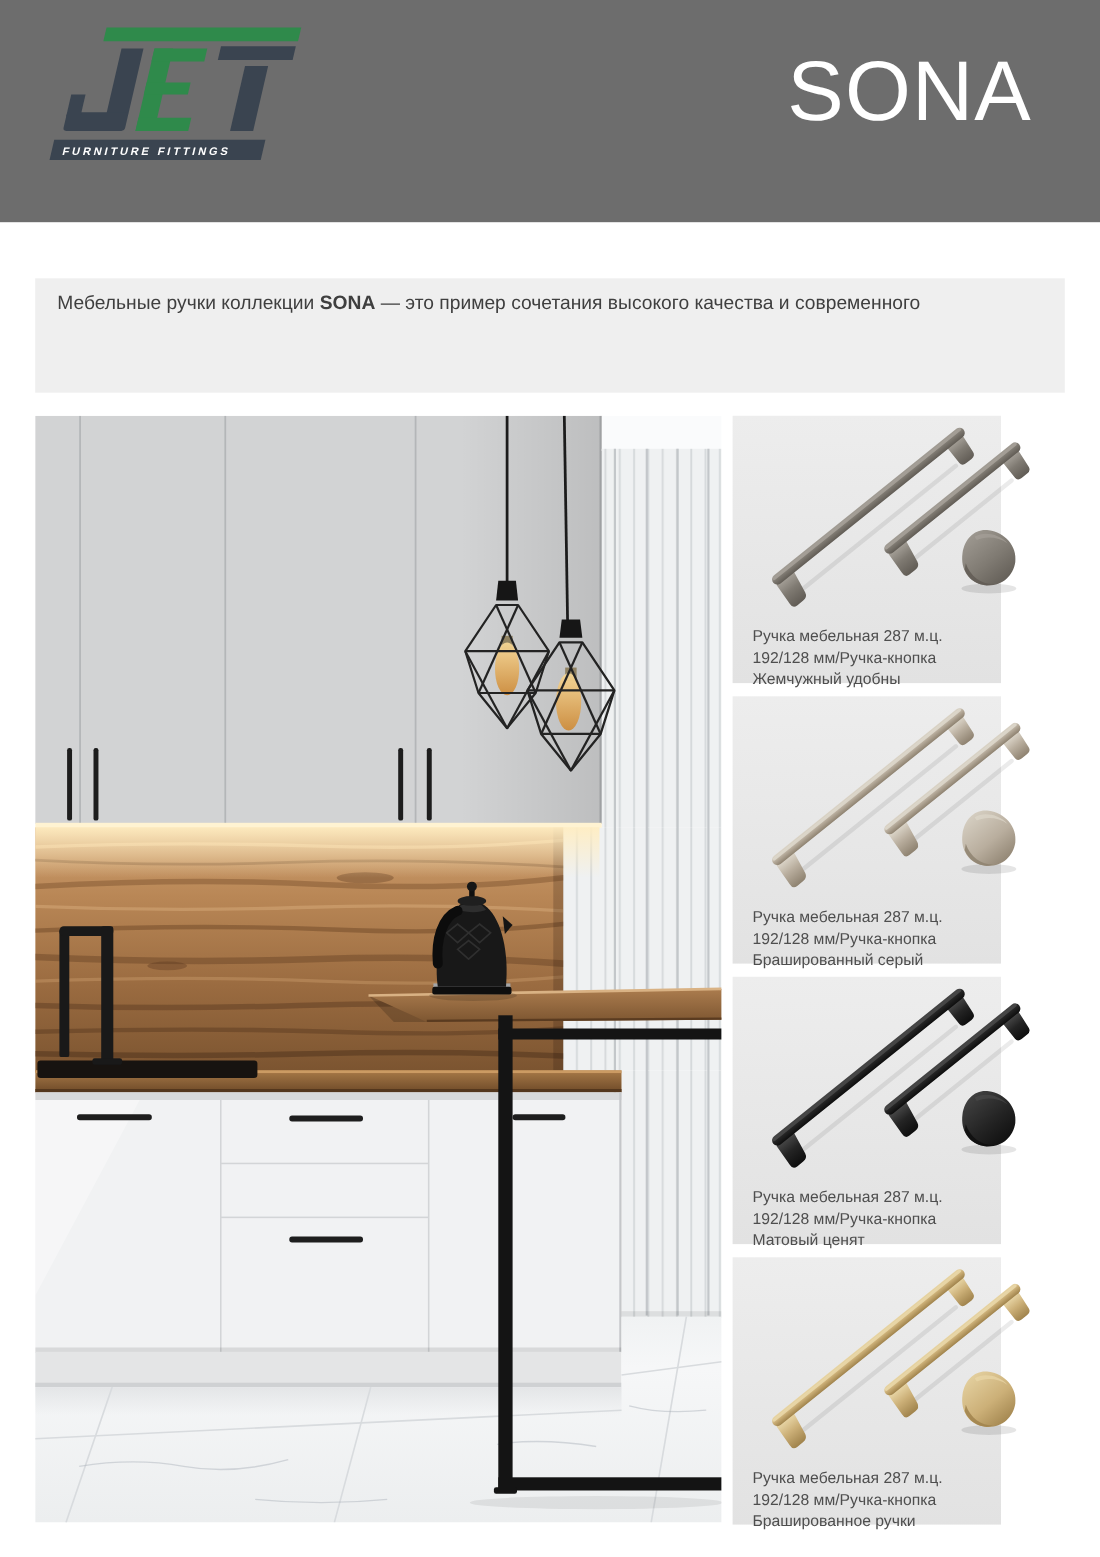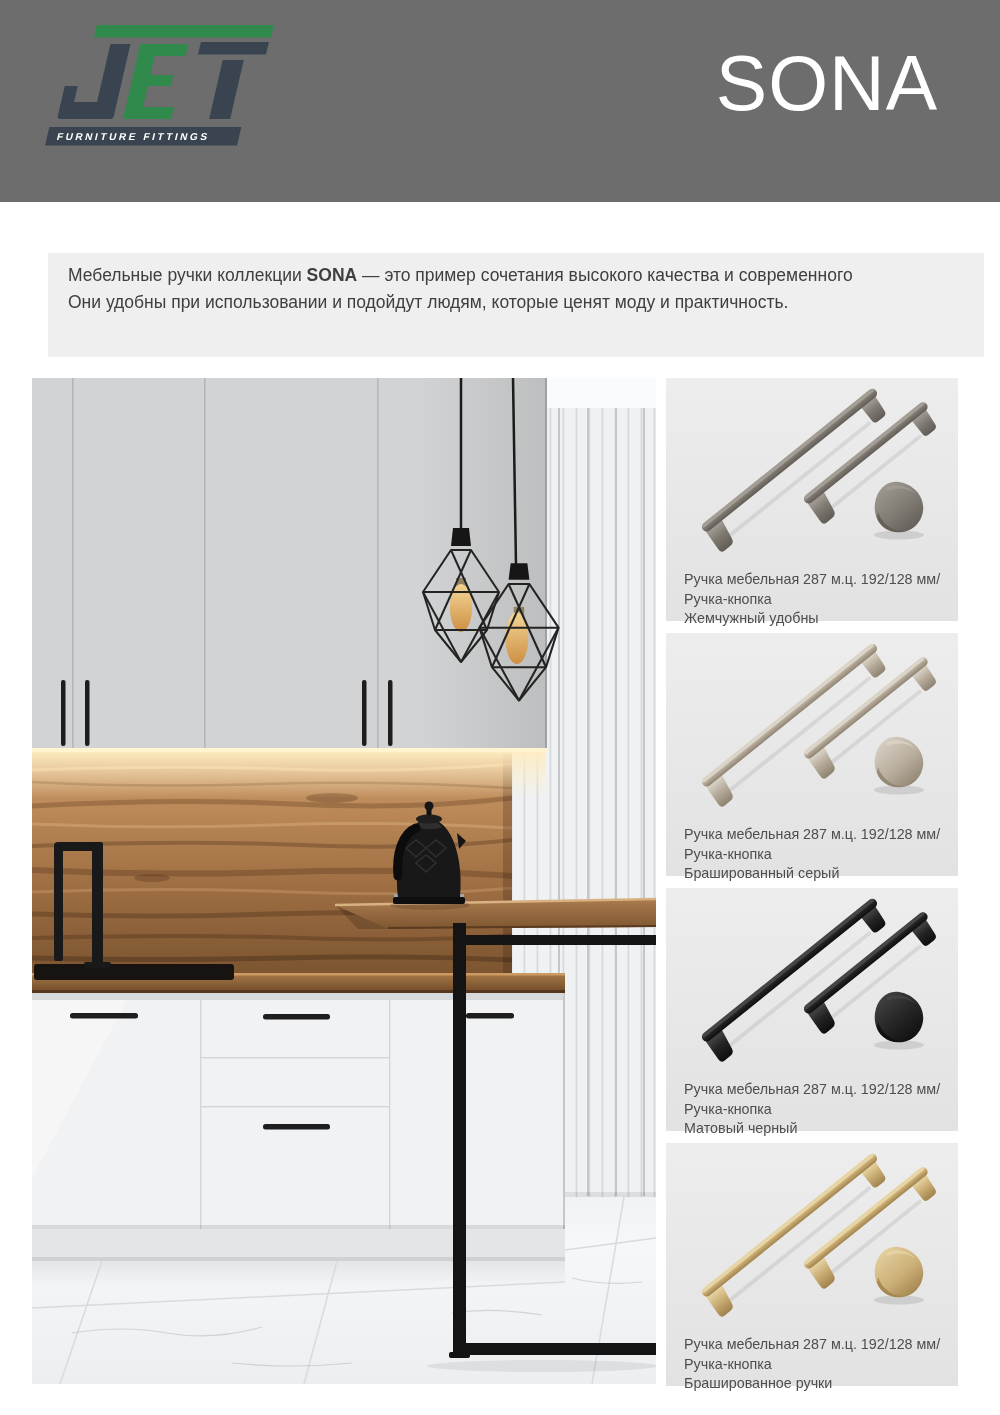--- a/index.html
+++ b/index.html
@@ -12,36 +12,35 @@
     position:absolute;left:0;top:0;width:1000px;height:202px;
     background:var(--header-bg,#6d6d6d);
   }
   .logo{position:absolute;left:42px;top:20px;width:235px;height:132px;overflow:visible;}
   .collection-title{
     position:absolute;top:45px;right:62px;
     font-size:77px;line-height:1;font-weight:400;letter-spacing:1px;color:#ffffff;
   }
   
   .intro{
-    position:absolute;left:48px;top:253px;width:936px;height:104px;
+    position:absolute;left:32px;top:253px;width:936px;height:104px;
     background:var(--intro-bg,#efefef);box-sizing:border-box;
     padding:9px 20px 0 20px;
     font-size:17.5px;line-height:27px;color:var(--body-text,#3f3f3f);
   }
   .intro b{font-weight:700;}
   
   .kitchen{position:absolute;left:32px;top:378px;width:624px;height:1006px;display:block;}
   .cards{
     position:absolute;left:666px;top:378px;width:302px;height:1008px;
     display:flex;flex-direction:column;gap:12px;
   }
   .card{
     position:relative;margin:0;width:244px;height:243px;
     background:linear-gradient(180deg,var(--card-bg-top,#ededed),var(--card-bg-bottom,#e2e2e2));
-    padding-left:48px;
   }
   .product-art{position:absolute;left:0;top:0;width:302px;height:190px;display:block;}
   .caption{
     position:absolute;left:18px;right:10px;top:192px;
     font-size:14.3px;line-height:19.5px;color:var(--caption-text,#4e4e4e);
   }
 </style>
 </head>
 <body>
 
@@ -71,21 +70,20 @@
         </g>
         <rect x="2" y="107" width="192" height="18.5" fill="var(--brand-slate,#3a4450)"></rect>
         <text x="12" y="120.5" font-size="10" font-weight="bold" letter-spacing="2.6" fill="#ffffff">FURNITURE FITTINGS</text>
       </g>
     </svg>
     <div class="collection-title">SONA</div>
   </header>
 
   <section class="intro">
     <div><span>Мебельные ручки коллекции </span><b>SONA</b><span> — это пример сочетания высокого качества и современного</span></div>
-    <div>Они удобны при использовании и подойдут людям, которые ценят моду и практичность.</div>
   </section>
 
   <svg class="kitchen" viewBox="0 0 624 1006" preserveAspectRatio="none">
     <defs>
       <linearGradient id="cabShade" x1="0" y1="0" x2="1" y2="0">
         <stop offset="0.75" stop-color="#000" stop-opacity="0"></stop>
           <stop offset="1" stop-color="#000" stop-opacity="0.10"></stop>
       </linearGradient>
       <linearGradient id="wood" x1="0" y1="0" x2="0" y2="1">
         <stop offset="0" stop-color="#cfa071"></stop>
@@ -398,21 +396,21 @@
   </g>
           <g transform="translate(206,102)">
     <ellipse cx="27" cy="55" rx="25" ry="4.5" fill="#000" opacity="0.10"></ellipse>
     <path d="M27,2 C41,4 53,16 51,31 C49,45 37,54 23,52 C9,50 1,38 3,23 C5,9 15,0 27,2 Z" fill="url(#gk2)"></path>
     <path d="M6,32 C10,44 20,51 31,51 C22,54 10,50 5,38 Z" fill="#0e0e0e" opacity="0.85"></path>
     <path d="M14,8 C22,3 36,5 44,14 C36,8 24,7 16,11 Z" fill="#484848" opacity="0.7"></path>
   </g>
         </svg>
       <figcaption class="caption">
         <div>Ручка мебельная 287 м.ц. 192/128 мм/Ручка-кнопка</div>
-        <div>Матовый черный</div>
+        <div>Матовый ценят</div>
       </figcaption>
     </figure>
     <figure class="card">
       <svg class="product-art" viewBox="0 0 302 190">
           <defs>
     <linearGradient id="gb3" x1="0" y1="0" x2="0" y2="1">
       <stop offset="0" stop-color="#e9d7a8"></stop>
               <stop offset="0.45" stop-color="#ccb078"></stop>
               <stop offset="1" stop-color="#a0834c"></stop>
     </linearGradient>

